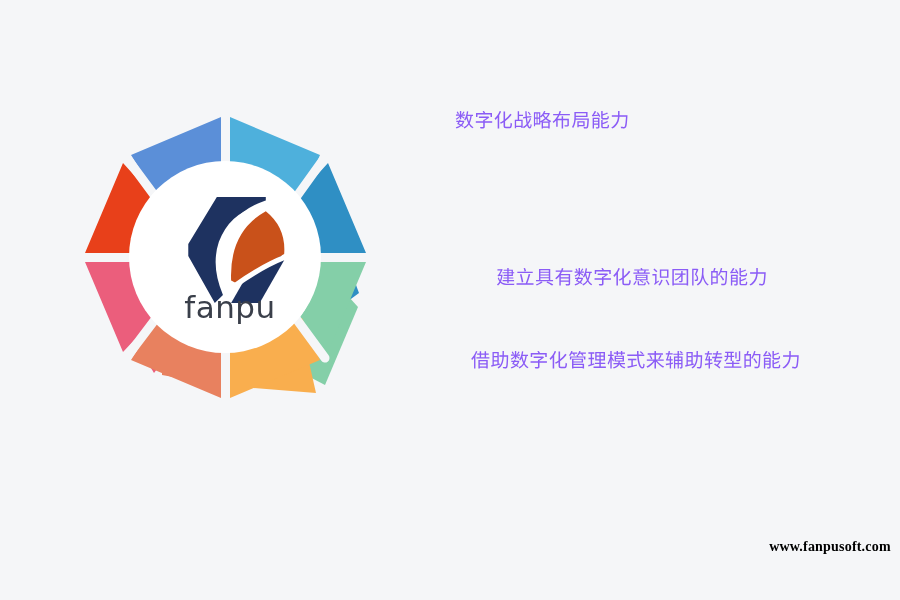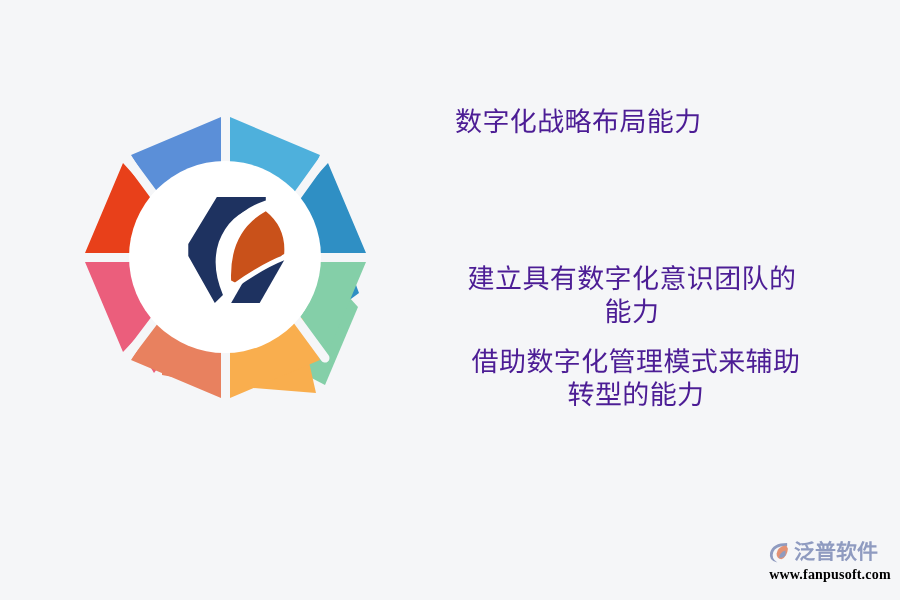--- a/index.html
+++ b/index.html
@@ -53,23 +53,23 @@
   
   .capability-list {
     position: absolute;
     left: 455px;
     top: 84px;
     width: 360px;
   }
   .capability-item {
     width: 330px;
     text-align: center;
-    color: #4c1d95;
-    font-family: Liberation Sans, sans-serif;
-    font-size: 27px;
+    color: #8b5cf6;
+    font-family: Liberation Mono, monospace;
+    font-size: 19px;
     line-height: 33px;
     letter-spacing: 0.4px;
   }
   .cap-1 { position: absolute; left: 0;  top: 22px;  width: 250px; text-align: left; }
   .cap-2 { position: absolute; left: 12px; top: 142px; margin-top: 37px; }
   .cap-3 { position: absolute; left: 16px; top: 262px; }
 
   
   .watermark {
     position: absolute;
@@ -189,33 +189,26 @@
                  Q 4 -18 40 -38
                  Q 60 -22 58 4
                  Q 36 16 14 34
                  Z" fill="#c9511a"></path>
 
         <path d="M 8 36 Q 36 16 59 7" fill="none" stroke="#ffffff" stroke-width="5" stroke-linecap="round"></path>
         <path d="M 40 -46 Q 6 -34 -2 -2" fill="none" stroke="#ffffff" stroke-width="5" stroke-linecap="round"></path>
       </g>
     </svg>
 
+    <div class="brand-word">fanpu</div>
   </div>
 
   <div class="capability-list">
     <div class="capability-item cap-1">数字化战略布局能力</div>
     <div class="capability-item cap-2">建立具有数字化意识团队的能力</div>
     <div class="capability-item cap-3">借助数字化管理模式来辅助转型的能力</div>
   </div>
 
   <div class="watermark">
-    <div class="wm-row">
-      <svg class="wm-mark" viewBox="0 0 32 32">
-        <path d="M 26 5 Q 8 5 5 17 Q 3 27 14 29 Q 6 24 9 16 Q 12 8 26 9 Z" fill="#8f9bc0"></path>
-        <path d="M 25 8 Q 14 9 13 18 Q 13 24 19 25 Q 26 22 27 12 Z" fill="#e39274"></path>
-        <path d="M 24 14 Q 17 16 16 23 Q 21 24 24 20 Z" fill="#8f9bc0"></path>
-      </svg>
-      <span class="wm-name">泛普软件</span>
-    </div>
     <div class="wm-url">www.fanpusoft.com</div>
   </div>
 
 </div>
 
 </body></html>

